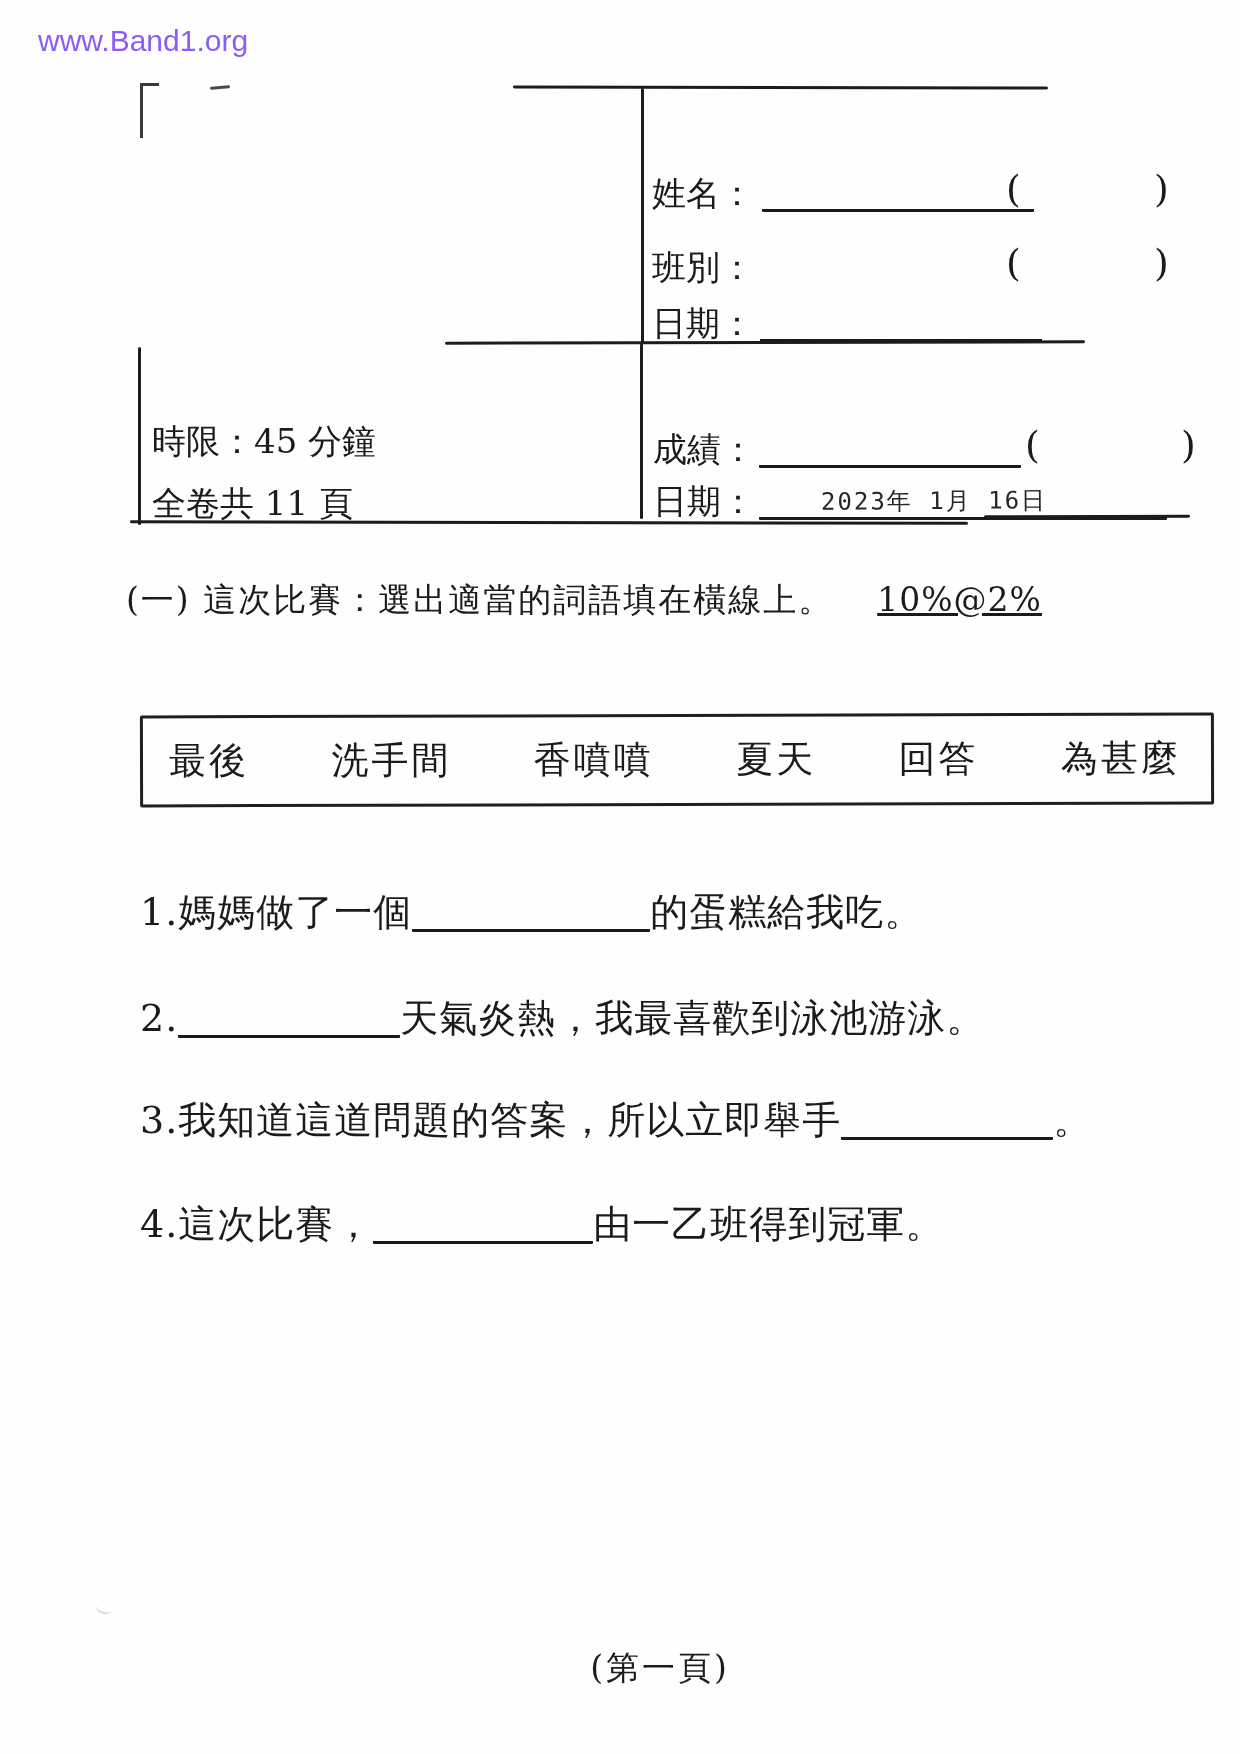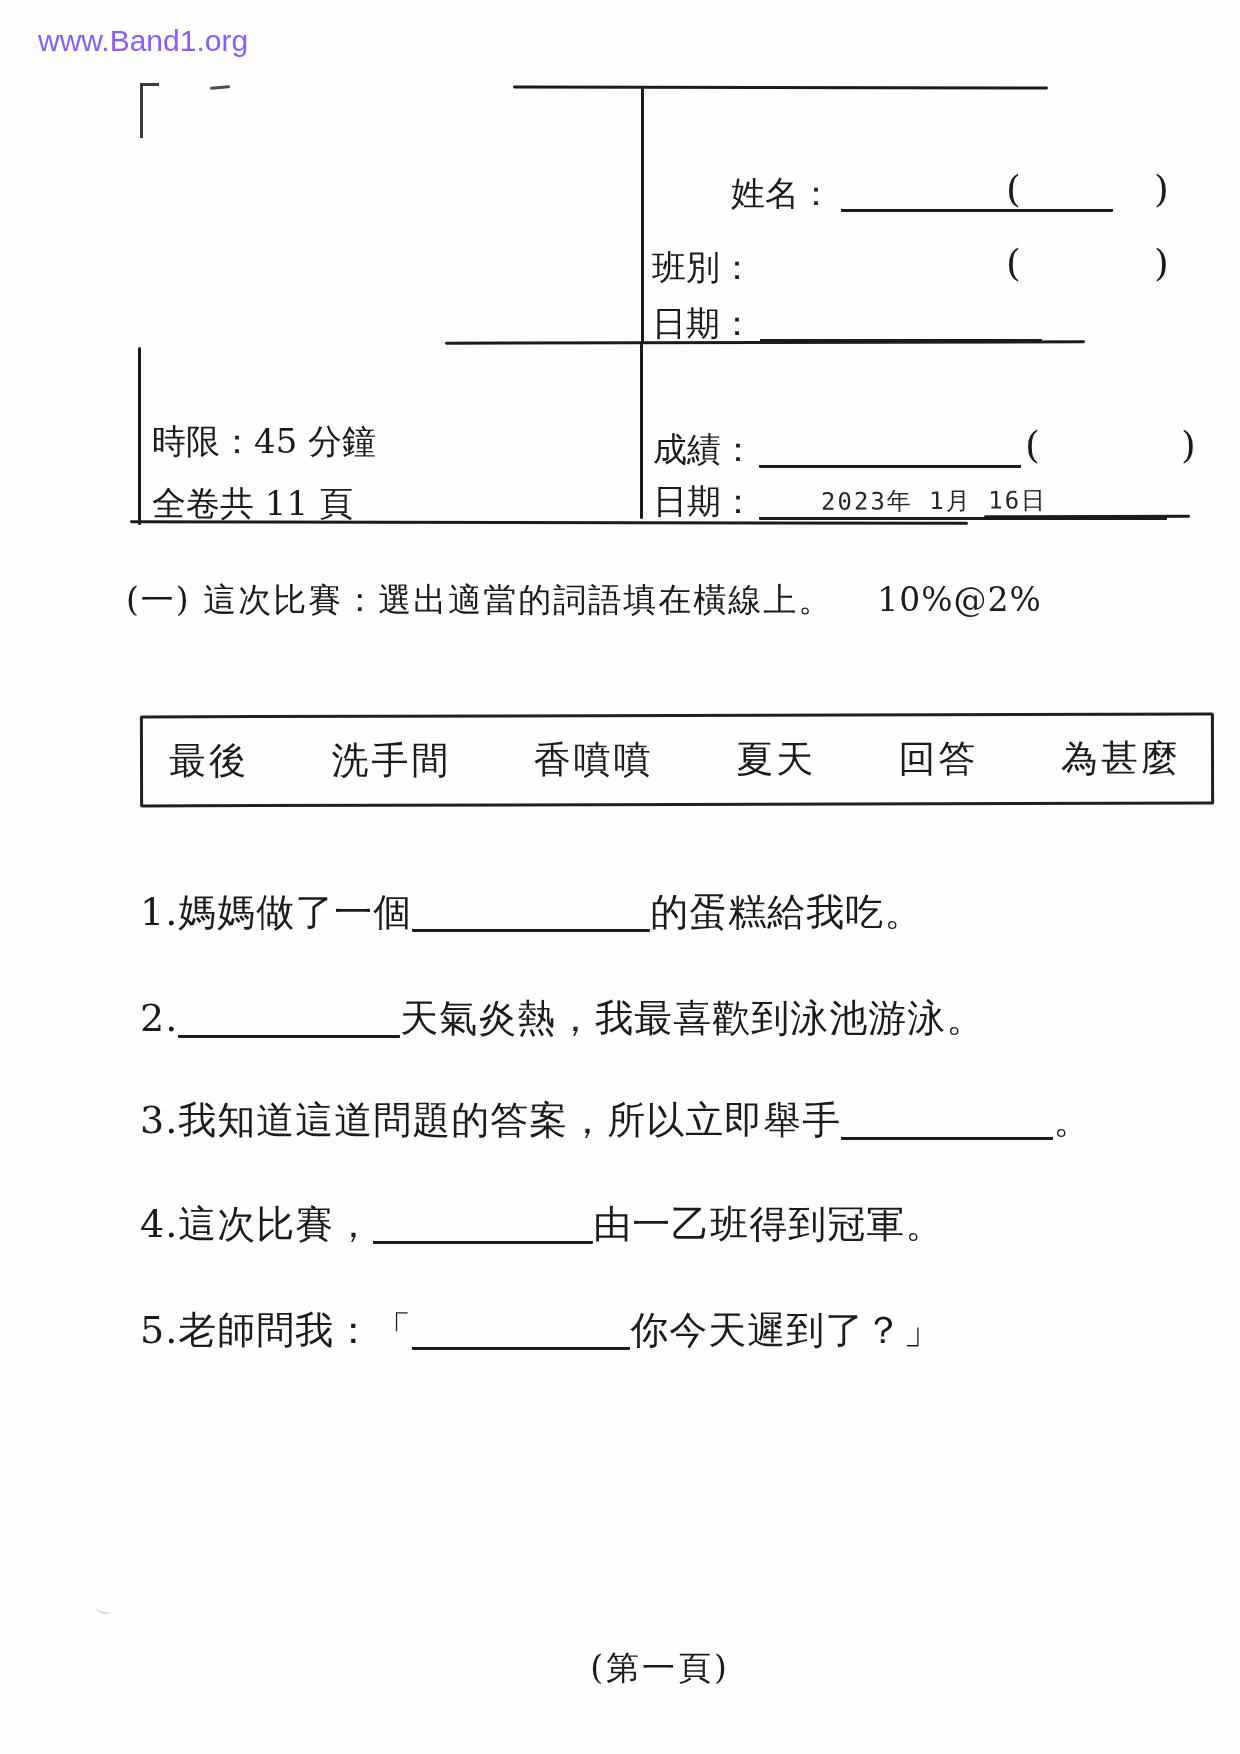--- a/index.html
+++ b/index.html
@@ -32,21 +32,21 @@
   .stamp{
     position:absolute;left:168px;top:0px;
     font-family:"DejaVu Sans Mono", monospace;
     font-size:24px;letter-spacing:2px;color:#262626;
     transform:rotate(-0.4deg);
   }
   .section-title{
     position:absolute;left:126px;top:578px;
     font-size:33px;letter-spacing:2px;white-space:nowrap;
   }
-  .marks{margin-left:44px;letter-spacing:1px;}
+  .marks{margin-left:44px;letter-spacing:1px;text-decoration:underline;}
   .word-box{
     position:absolute;left:140px;top:714px;width:1012px;height:86px;
     border:3px solid #1f1f1f;border-radius:2px;
     display:flex;align-items:center;justify-content:space-between;
     padding:0 30px 0 26px;box-sizing:content-box;
     font-size:37px;letter-spacing:3px;
     transform:rotate(-0.15deg);
   }
   .question{
     position:absolute;left:140px;font-size:38px;letter-spacing:1px;
@@ -78,21 +78,21 @@
   <div class="corner-tick"></div>
 
   <div class="hline" style="left:513px;top:86px;width:535px;transform:rotate(0.12deg);"></div>
   <div class="vline" style="left:641px;top:88px;height:256px;"></div>
   <div class="hline" style="left:445px;top:341px;width:640px;transform:rotate(-0.12deg);"></div>
   <div class="vline" style="left:640px;top:343px;height:176px;"></div>
   <div class="vline" style="left:138px;top:347px;height:178px;"></div>
   <div class="hline" style="left:130px;top:521px;width:838px;transform:rotate(0.12deg);"></div>
   <div class="hline" style="left:984px;top:515px;width:206px;transform:rotate(-0.2deg);"></div>
 
-  <div class="hrow" style="left:652px;top:170px;width:540px;text-align:center;">
+  <div class="hrow" style="left:652px;top:170px;width:540px;">
     <span>姓名：</span><span class="blank" style="width:272px;margin-left:8px;"></span>
     <span class="paren" style="left:354px;">(</span>
     <span class="paren" style="left:502px;">)</span>
   </div>
   <div class="hrow" style="left:652px;top:244px;width:540px;">
     <span>班別：</span>
     <span class="paren" style="left:354px;">(</span>
     <span class="paren" style="left:502px;">)</span>
   </div>
   <div class="hrow" style="left:652px;top:300px;width:540px;">
@@ -130,21 +130,18 @@
   </div>
   <div class="question q2">
     <span>2.</span><span></span><span class="blank"></span><span>天氣炎熱，我最喜歡到泳池游泳。</span>
   </div>
   <div class="question q3">
     <span>3.</span><span>我知道這道問題的答案，所以立即舉手</span><span class="blank"></span><span>。</span>
   </div>
   <div class="question q4">
     <span>4.</span><span>這次比賽，</span><span class="blank"></span><span>由一乙班得到冠軍。</span>
   </div>
-  <div class="question q5">
-    <span>5.</span><span>老師問我：「</span><span class="blank"></span><span>你今天遲到了？」</span>
-  </div>
 
   <div class="footer">(第一頁)</div>
 
   <div class="artifact"></div>
 
 </div>
 
 </body></html>

